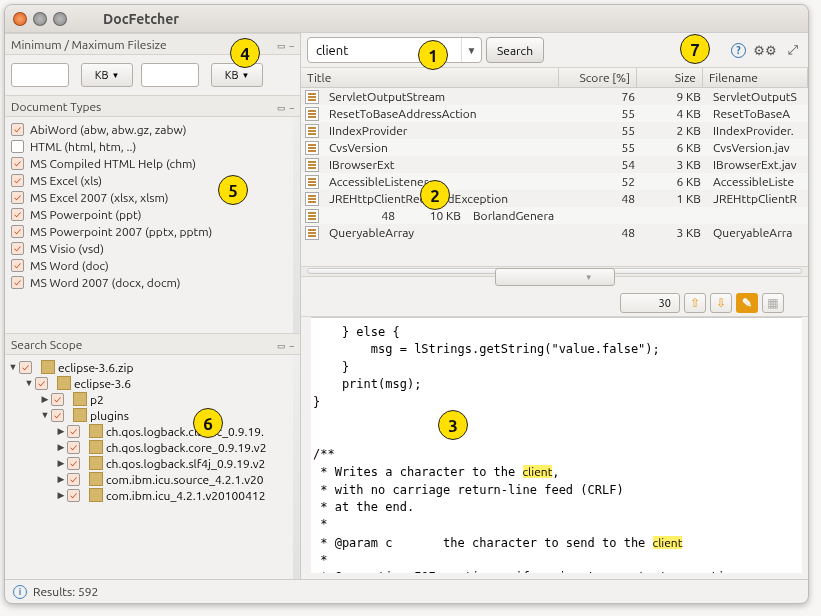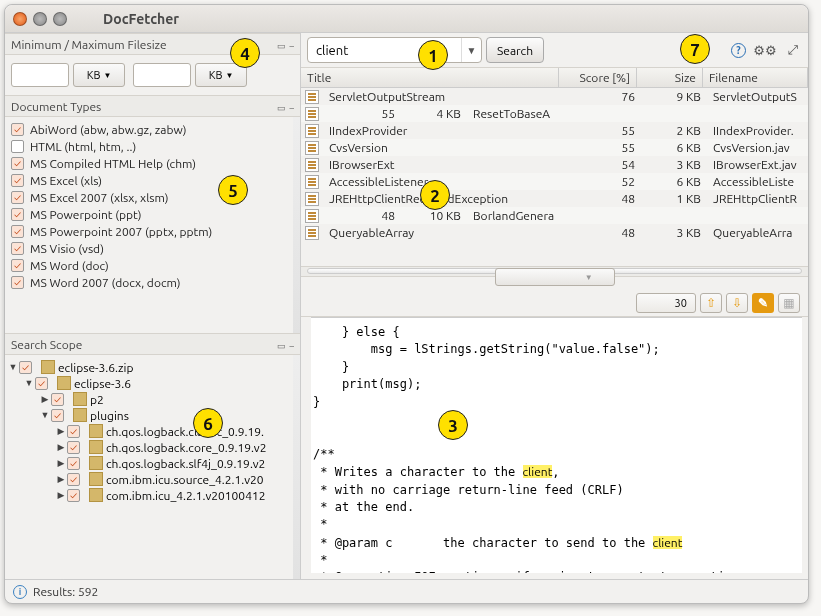--- a/index.html
+++ b/index.html
@@ -10,21 +10,21 @@
   .wbtn.close { background: radial-gradient(#f7a56a,#e35b18); }
   .wbtn.min { background: radial-gradient(#bbb,#888); }
   .wbtn.max { background: radial-gradient(#bbb,#888); }
   .titlebar .title { margin-left: 30px; font-weight: bold; font-size: 14px; color: #4a4a4a; }
   .body { flex: 1; display: flex; overflow: hidden; }
   .left-col { width: 296px; border-right: 1px solid #ccc; display: flex; flex-direction: column; overflow: hidden; }
   .right-col { flex: 1; display: flex; flex-direction: column; overflow: hidden; }
   .panel-header { height: 22px; display: flex; align-items: center; justify-content: space-between; padding: 0 6px; font-size: 12px; color: #444; background: #ecebe8; border-top: 1px solid #d6d3cd; border-bottom: 1px solid #d6d3cd; }
   .panel-header .hdr-icons span { font-size: 9px; color: #666; margin-left: 4px; }
   .filesize-body { padding: 8px 6px; display: flex; gap: 8px; }
-  .fs-group { display: flex; gap: 4px; }
+  .fs-group { display: flex; gap: 12px; }
   .fs-input { width: 58px; height: 24px; border: 1px solid #b5b0a7; border-radius: 3px; background: #fff; }
   .fs-select { width: 52px; height: 24px; border: 1px solid #b5b0a7; border-radius: 3px; background: linear-gradient(#fafafa,#e7e5e2); font-size: 11px; display: flex; align-items: center; justify-content: center; gap:3px;}
   .doc-types-body { padding: 4px 2px; flex: 0 0 auto; height: 216px; overflow: hidden; }
   .dt-item { display: flex; align-items: center; font-size: 12px; padding: 2px 4px; color: #222; white-space: nowrap; overflow: hidden; }
   .chk { width: 13px; height: 13px; border: 1px solid #999; border-radius: 2px; margin-right: 6px; display: inline-flex; align-items: center; justify-content: center; font-size: 10px; background: #fff; flex-shrink: 0;}
   .chk.on { background: #fbe3d6; color: #c44a18; }
   .scope-body { flex: 1; overflow: hidden; padding: 4px 2px; font-size: 12px; }
   .tree-row { display: flex; align-items: center; padding: 1px 0; white-space: nowrap; overflow: hidden; }
   .tree-toggle { width: 12px; text-align: center; font-size: 9px; color:#444; flex-shrink:0;}
   .tree-icon { width: 14px; height: 14px; margin: 0 3px; background: #d4b76a; border: 1px solid #b39342; flex-shrink:0;}
@@ -48,21 +48,21 @@
   .r-icon::after{content:"";position:absolute;left:2px;top:2px;right:2px;height:2px;background:#c08a3a;box-shadow:0 3px 0 #c08a3a,0 6px 0 #c08a3a;}
   .r-cell { padding: 1px 6px; overflow:hidden;text-overflow:ellipsis;white-space:nowrap;}
   .col-title{flex:0 0 258px;}
   .col-score{flex:0 0 78px;text-align:right;}
   .col-size{flex:0 0 66px;text-align:right;}
   .col-fn{flex:1;}
   .splitter{height:10px;background:#ecebe8;border-bottom:1px solid #d6d3cd;display:flex;align-items:center;justify-content:center;font-size:9px;color:#999;position:relative;}
   .splitter .hs{position:absolute;left:6px;right:6px;top:1px;height:6px;border:1px solid #ccc;border-radius:3px;background:linear-gradient(#fdfdfd,#e8e8e8);}
   .splitter .sel{position:absolute;left:50%;transform:translateX(-50%);bottom:-10px;width:120px;height:18px;border:1px solid #b5b0a7;border-radius:3px;background:linear-gradient(#fafafa,#e7e5e2);display:flex;align-items:center;justify-content:center;font-size:10px;gap:6px;z-index:2;}
   .preview{flex:1;display:flex;flex-direction:column;overflow:hidden;}
-  .preview-tb{height:28px;display:flex;align-items:center;justify-content:flex-end;padding:4px 8px;gap:4px;border-bottom:1px solid #d6d3cd;margin-top:12px;}
+  .preview-tb{height:28px;display:flex;align-items:center;justify-content:flex-end;padding:4px 24px;gap:4px;border-bottom:1px solid #d6d3cd;margin-top:12px;}
   .pv-count{width:60px;height:20px;border:1px solid #b5b0a7;border-radius:3px;background:linear-gradient(#fafafa,#eceae6);font-size:11px;display:flex;align-items:center;justify-content:flex-end;padding:0 8px;}
   .pv-btn{width:22px;height:20px;border:1px solid #b5b0a7;border-radius:3px;background:linear-gradient(#fafafa,#eceae6);display:flex;align-items:center;justify-content:center;font-size:12px;}
   .pv-btn.up{color:#e59a10;}
   .pv-btn.down{color:#e59a10;}
   .pv-btn.hl{background:#e59a10;border:none;color:#fff;font-weight:bold;}
   .pv-btn.grid{color:#aaa;}
   .preview-body{flex:1;background:#fff;border-top:1px solid #ccc;margin:0 6px 6px 10px;font-family:"DejaVu Sans Mono",monospace;font-size:12px;padding:6px 2px;overflow:hidden;white-space:pre;line-height:1.45;}
   .hl{background:#fff066;}
   
   .anno{position:absolute;width:30px;height:30px;border-radius:50%;background:#ffe000;border:1.5px solid #222;display:flex;align-items:center;justify-content:center;font-size:17px;font-weight:bold;color:#111;z-index:50;pointer-events:none;}
@@ -240,20 +240,21 @@
         <div class="results-body" id="results-body">
             <div class="r-row">
               <span class="r-icon"></span>
               <div class="r-cell col-title" style="flex: 0 0 240px;">ServletOutputStream</div>
               <div class="r-cell col-score">76</div>
               <div class="r-cell col-size">9 KB</div>
               <div class="r-cell col-fn">ServletOutputS</div>
             </div>
             <div class="r-row">
               <span class="r-icon"></span>
+              <div class="r-cell col-title" style="flex: 0 0 240px;">ResetToBaseAddressAction</div>
               <div class="r-cell col-score">55</div>
               <div class="r-cell col-size">4 KB</div>
               <div class="r-cell col-fn">ResetToBaseA</div>
             </div>
             <div class="r-row">
               <span class="r-icon"></span>
               <div class="r-cell col-title" style="flex: 0 0 240px;">IIndexProvider</div>
               <div class="r-cell col-score">55</div>
               <div class="r-cell col-size">2 KB</div>
               <div class="r-cell col-fn">IIndexProvider.</div>

